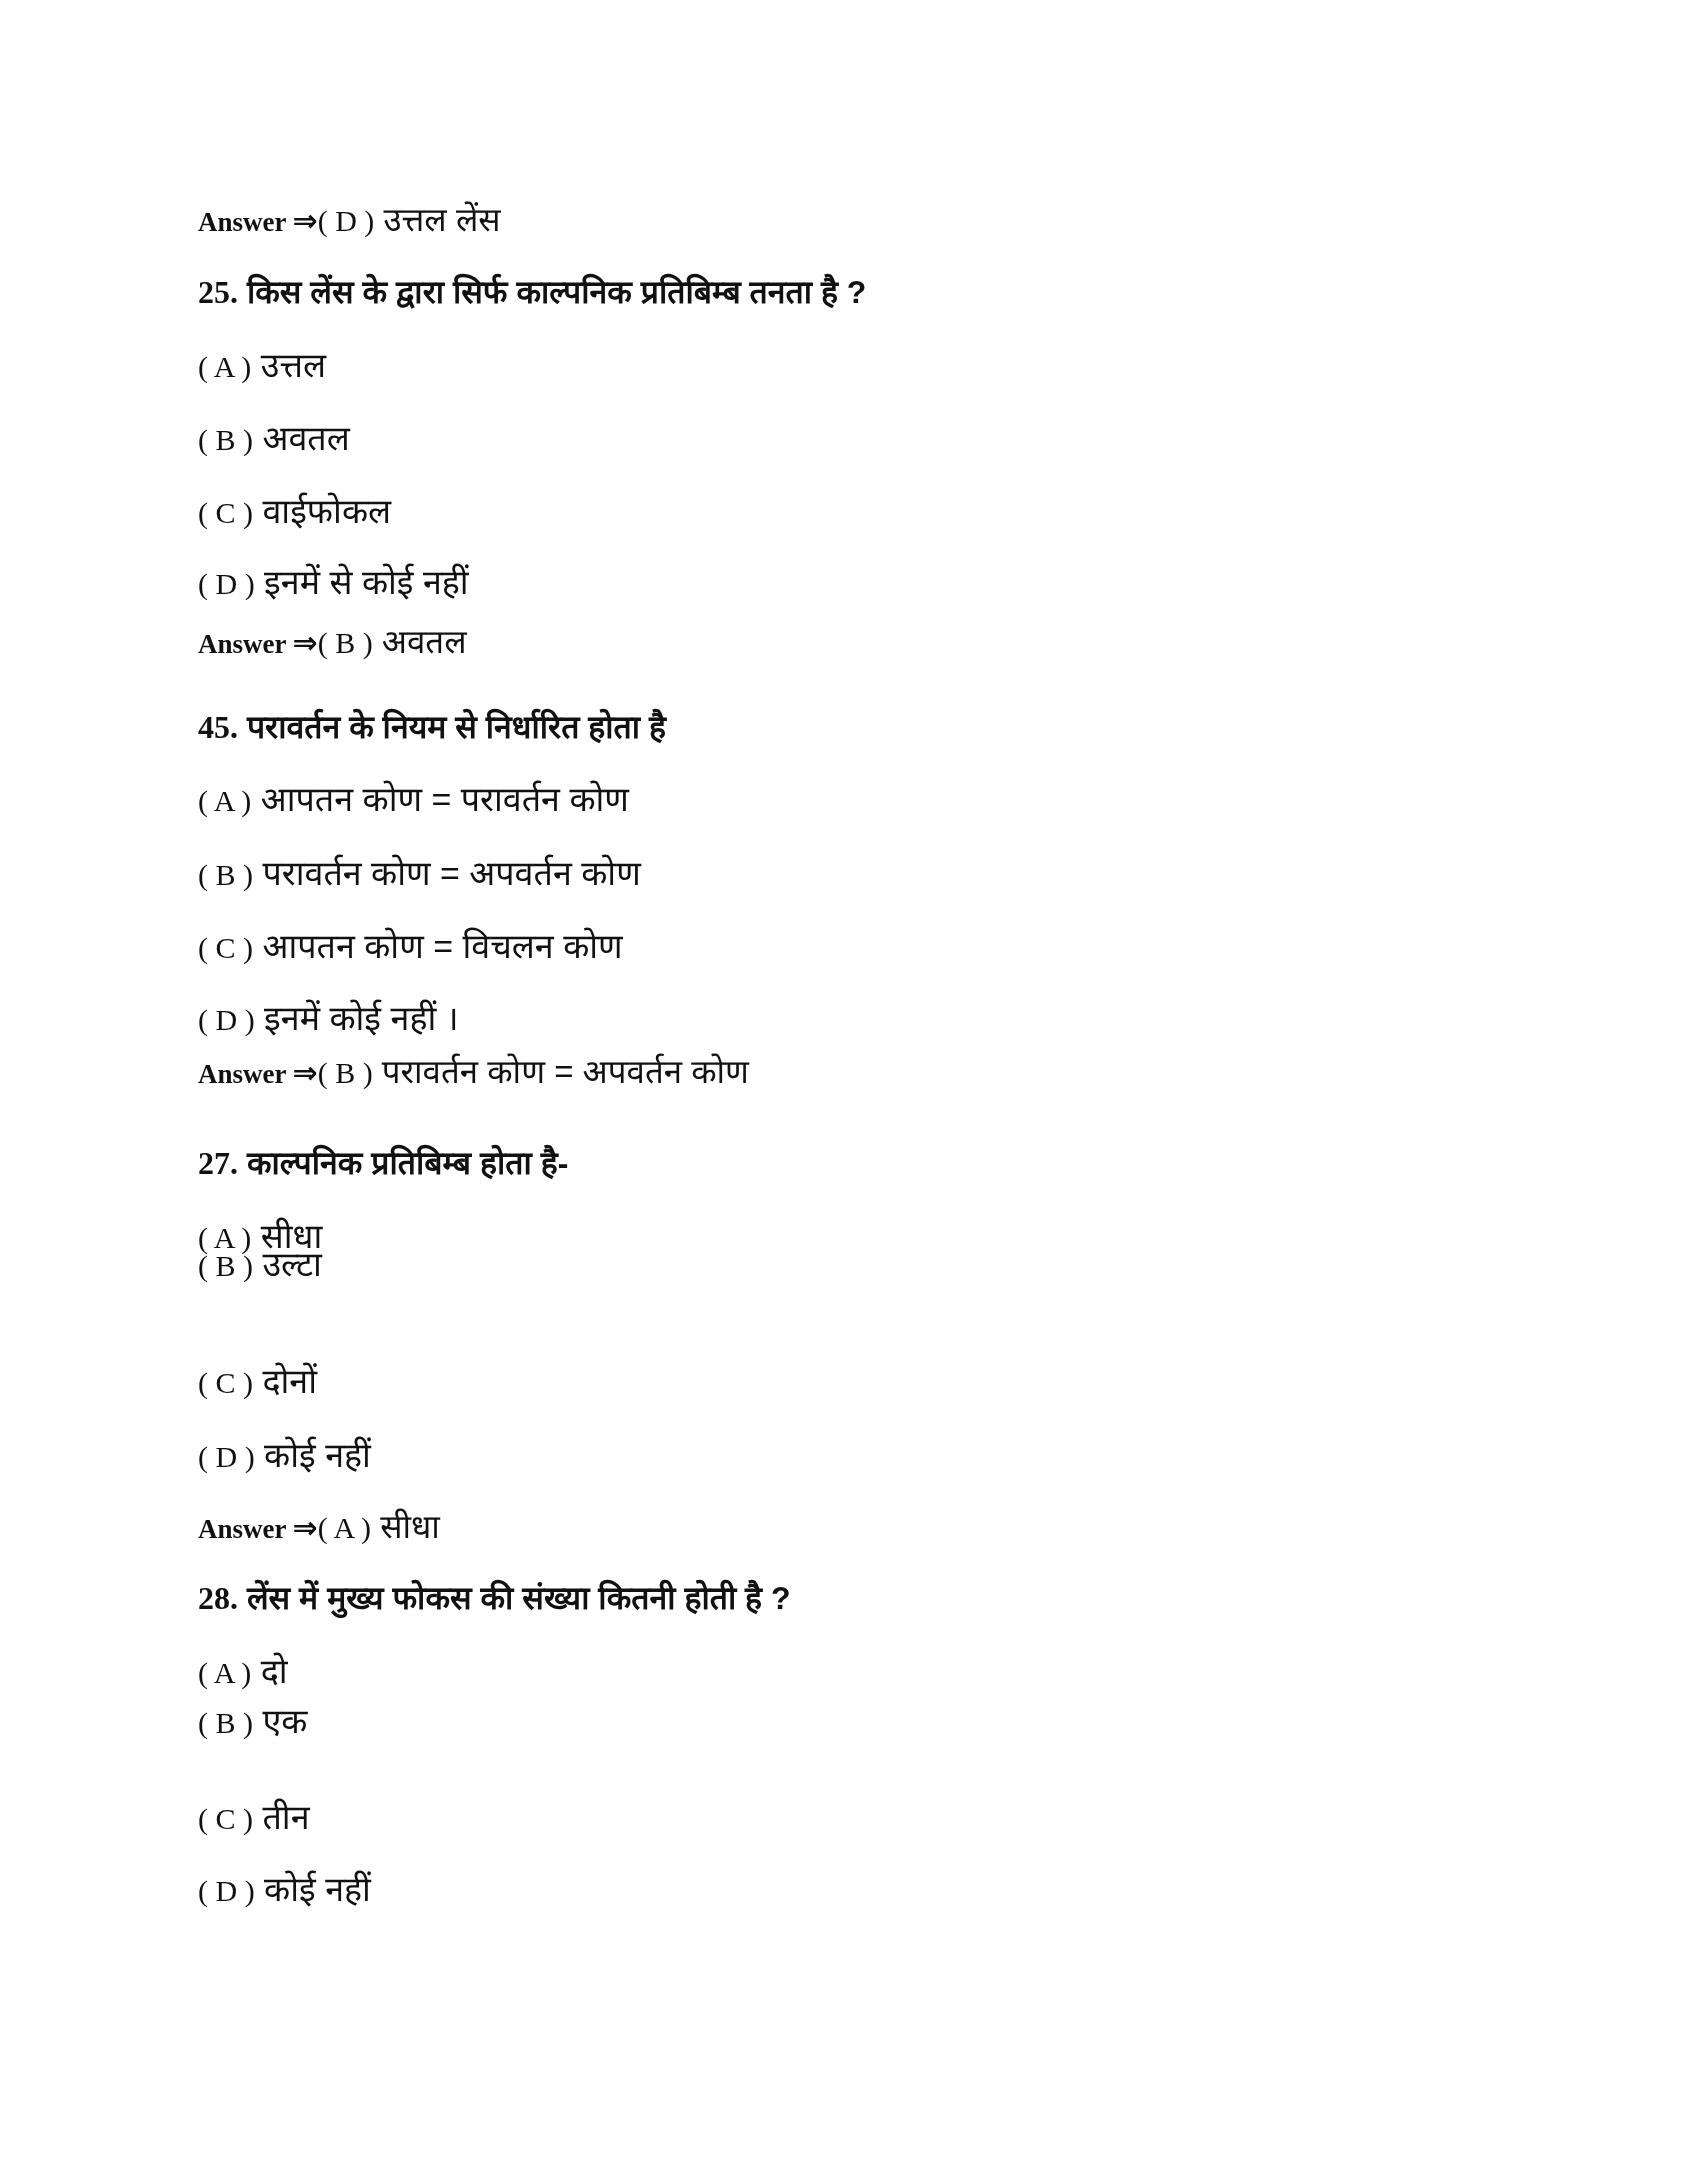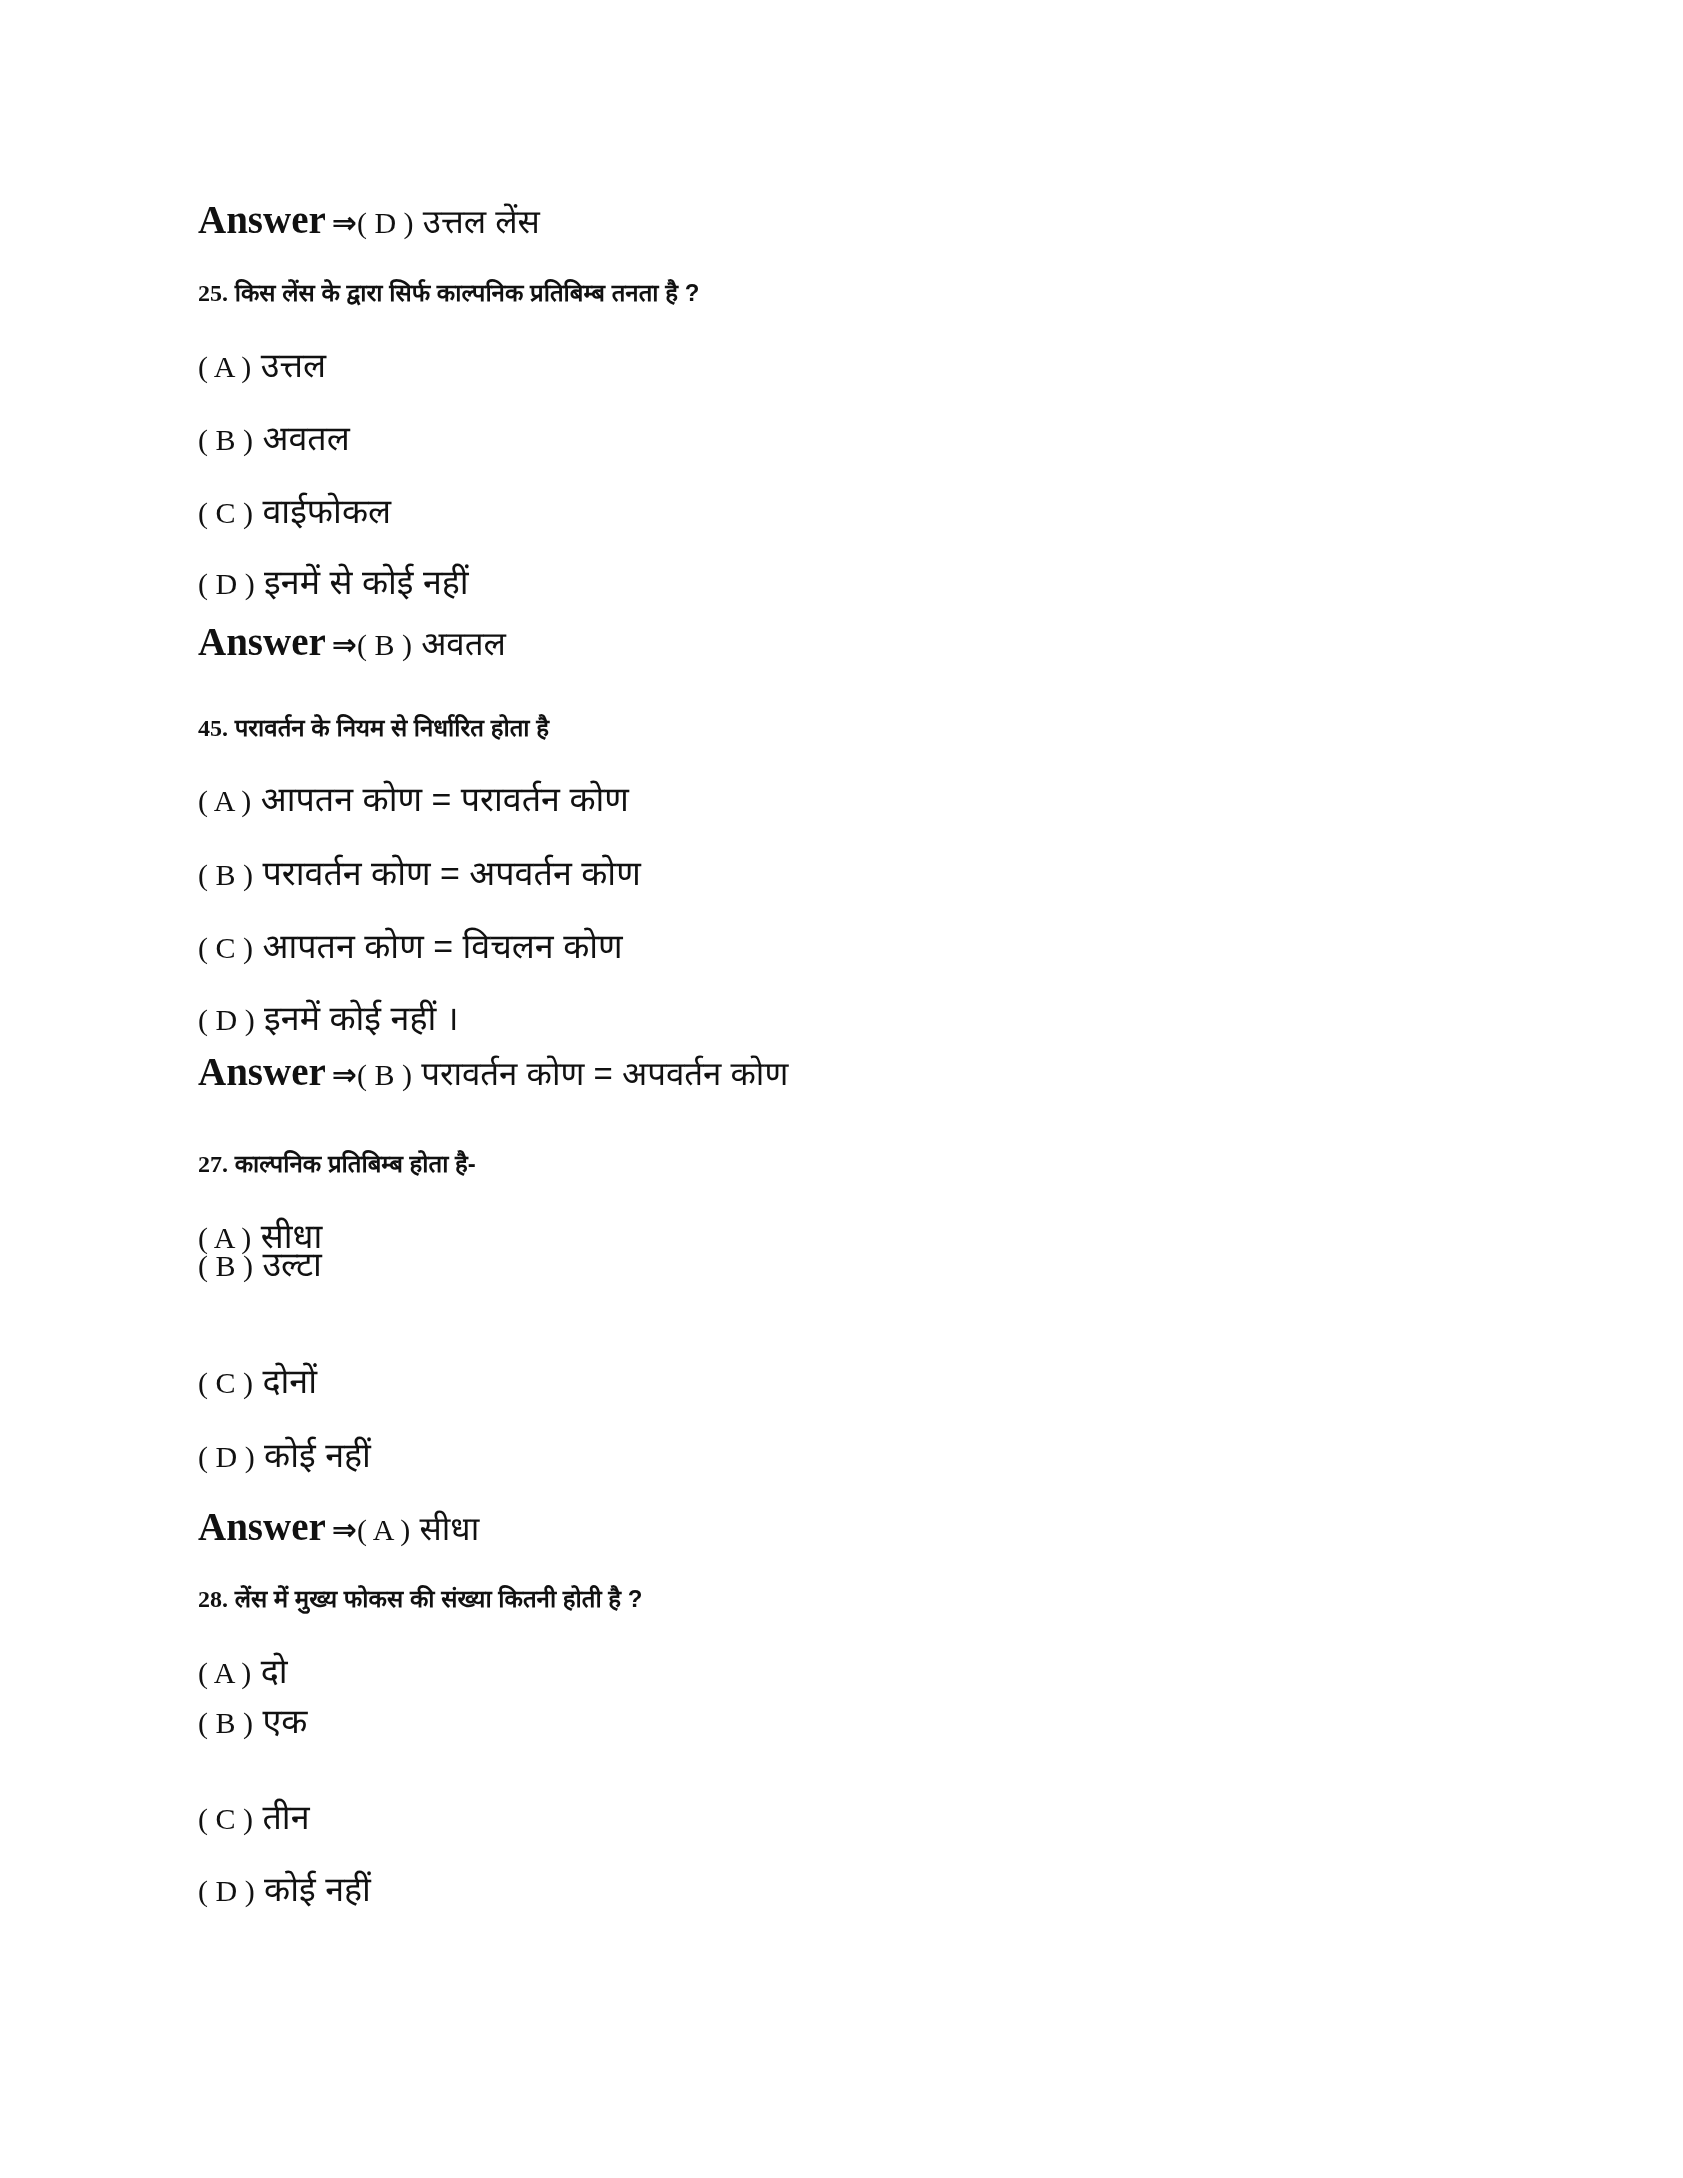--- a/index.html
+++ b/index.html
@@ -6,23 +6,23 @@
     body { width: 1683px; height: 2178px; position: relative; overflow: hidden; color: #111111; }
     .line {
       position: absolute;
       left: 198px;
       height: 59px;
       line-height: 59px;
       white-space: nowrap;
       font-family: "Liberation Sans", "DejaVu Sans", sans-serif;
     }
     .answer { font-size: 33px; }
-    .answer .label { font-family: "Liberation Serif", "DejaVu Serif", serif; font-weight: bold; font-size: 39px; }
+    .answer .label { font-family: "Liberation Serif", "DejaVu Serif", serif; font-weight: bold; font-size: 27px; }
     .answer .arrow { font-weight: bold; font-size: 30px; margin-left: 6px; }
-    .question { font-size: 24px; font-weight: bold; font-family: "Liberation Sans", "DejaVu Sans", sans-serif; }
+    .question { font-size: 32px; font-weight: bold; font-family: "Liberation Sans", "DejaVu Sans", sans-serif; }
     .question .qnum { font-family: "Liberation Serif", "DejaVu Serif", serif; font-weight: bold; }
     .option { font-size: 34px; }
     .paren { font-family: "Liberation Serif", "DejaVu Serif", serif; font-size: 30px; }
   </style>
 </head>
 <body>
 
 <div class="line answer" style="top:190px">
   <span class="label">Answer</span><span class="arrow">⇒</span><span class="paren">( D )</span> <span>उत्तल लेंस</span>
 </div>

